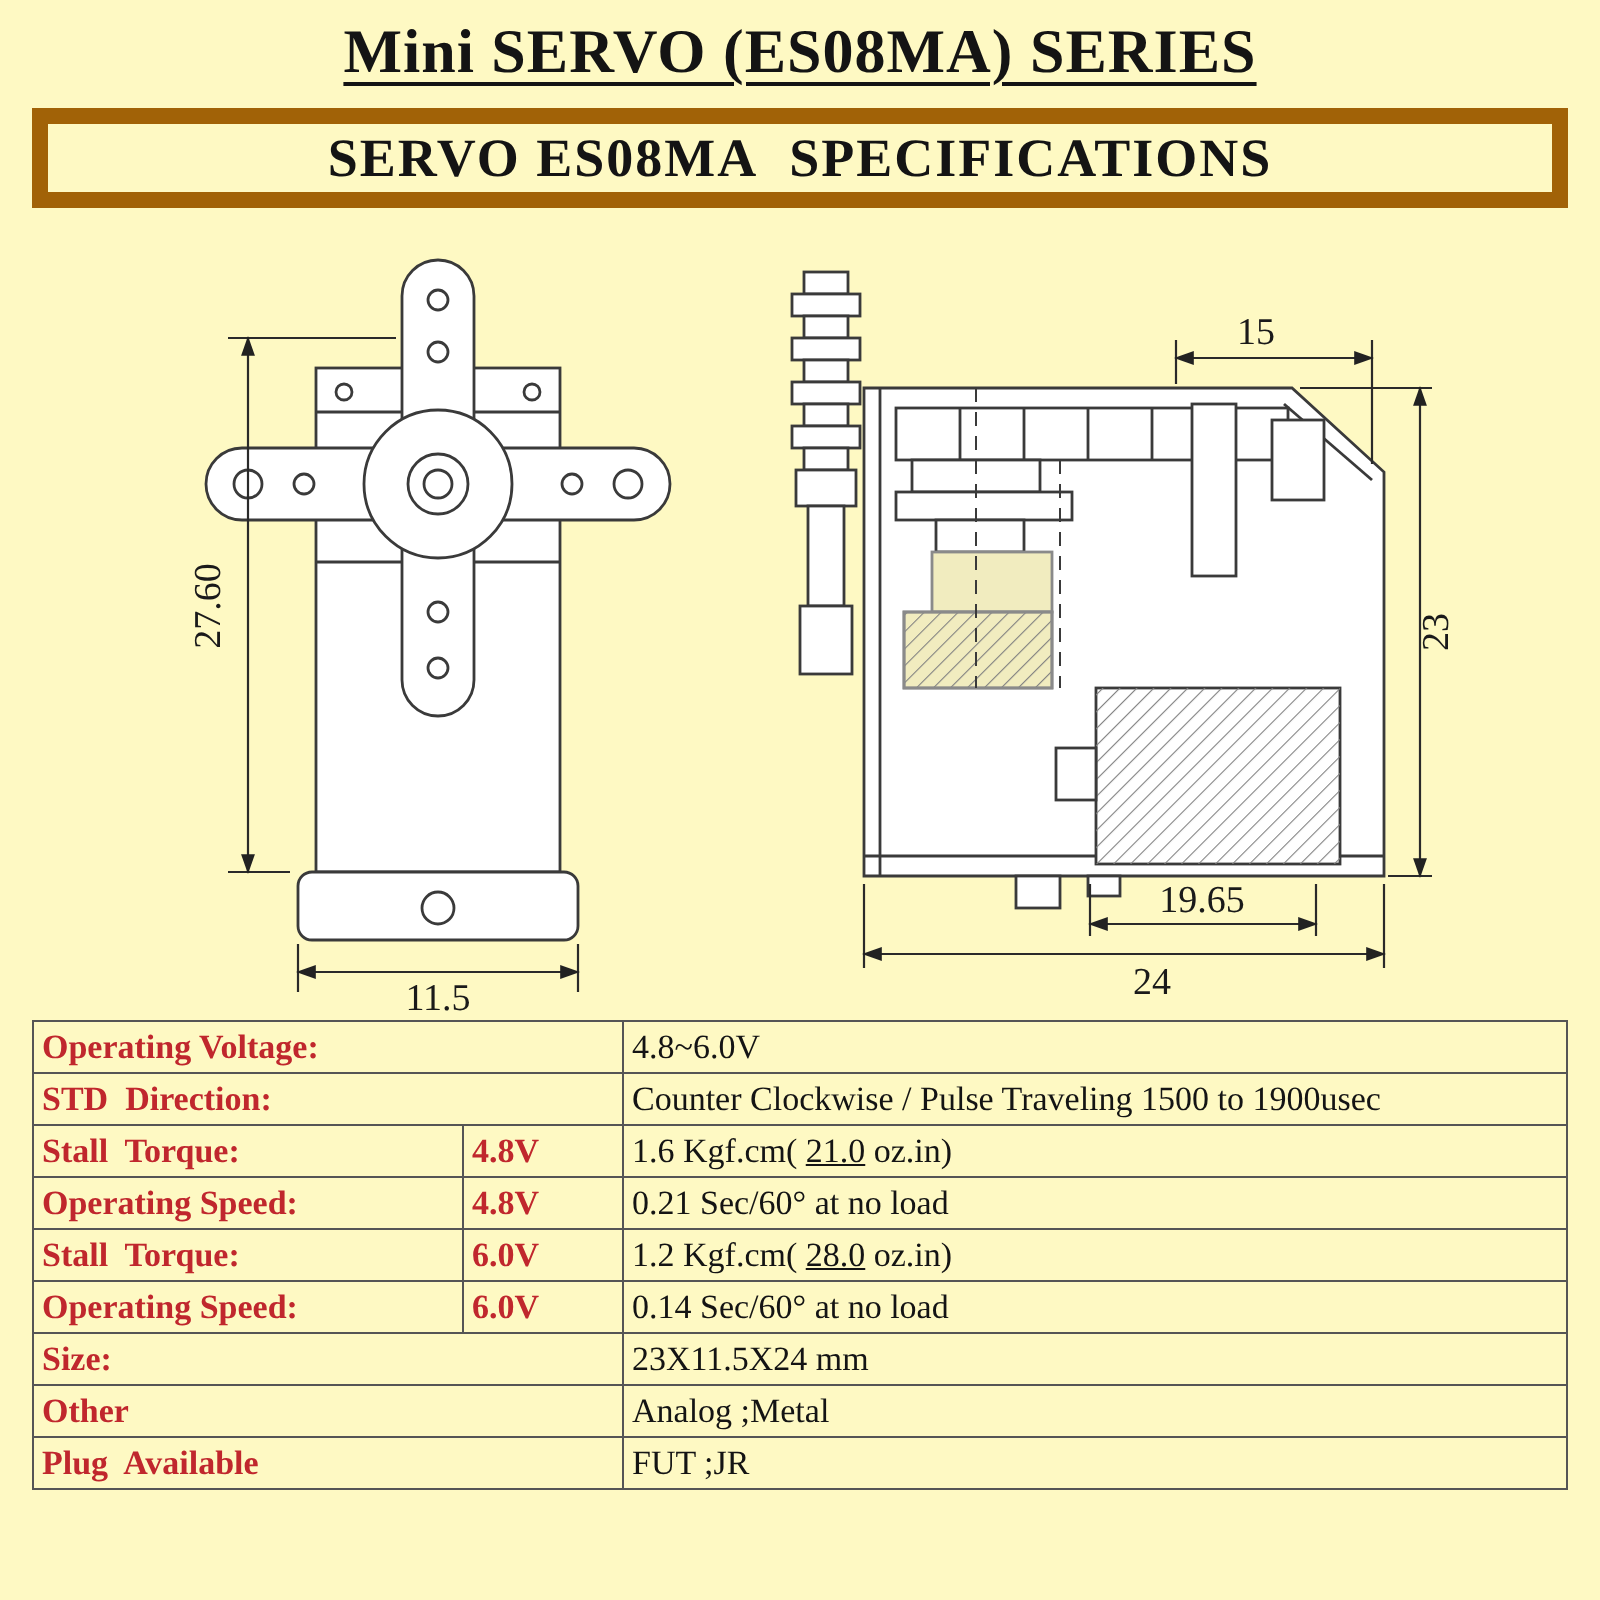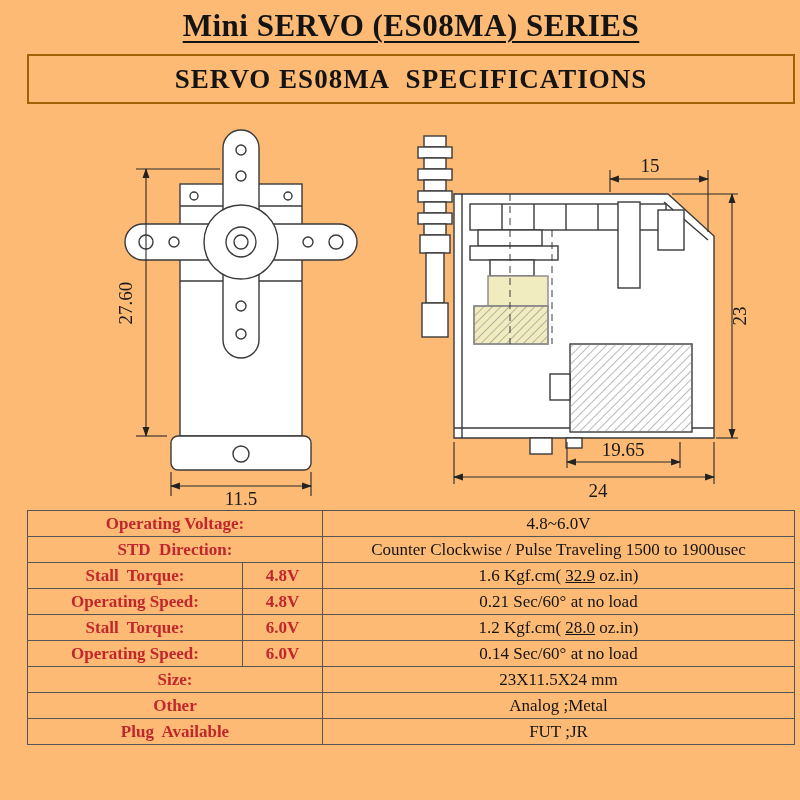--- a/index.html
+++ b/index.html
@@ -1,35 +1,35 @@
 <!DOCTYPE html>
 <html><head>
 <meta charset="utf-8">
 <style>
   * { box-sizing: border-box; margin: 0; padding: 0; }
   html, body { width: 800px; background: #ffffff; }
   body { font-family: "Liberation Serif", serif; color: #141414; }
-  .page { width: 800px; height: 800px; background: #fdba74; overflow: hidden; position: relative; padding-left: 22px; }
+  .page { width: 800px; height: 800px; background: #fef9c3; overflow: hidden; position: relative; }
 
   .title { text-align: center; font-size: 31px; font-weight: bold; padding-top: 8px; letter-spacing: .5px; }
   .title span { text-decoration: underline; text-decoration-thickness: 2px; text-underline-offset: 5px; }
 
   .spec-box {
     width: 768px; height: 50px; margin: 10px auto 0;
-    border: 2px solid #a16207;
+    border: 8px solid #a16207;
     display: flex; align-items: center; justify-content: center;
     font-size: 27px; font-weight: bold; letter-spacing: 1px;
   }
 
   svg.drawing { display: block; margin-top: 2px; }
 
   table.spec { width: 768px; margin: 2px auto 0; border-collapse: collapse; }
   table.spec td {
     border: 1px solid #555; height: 26px;
-    text-align: center; vertical-align: middle;
+    vertical-align: middle;
     font-size: 17px; padding: 0 4px; white-space: nowrap;
   }
   td.lbl { font-weight: bold; }
   td.val { color: #141414; }
   .u { text-decoration: underline; }
 </style>
 </head>
 <body>
 
 <div class="page">
@@ -162,21 +162,21 @@
         <td colspan="2" class="lbl" style="color:#c0272d">Operating Voltage:</td>
         <td class="val">4.8~6.0V</td>
       </tr>
       <tr>
         <td colspan="2" class="lbl" style="color:#c0272d">STD&nbsp; Direction:</td>
         <td class="val">Counter Clockwise / Pulse Traveling 1500 to 1900usec</td>
       </tr>
       <tr>
         <td class="lbl" style="color:#c0272d">Stall&nbsp; Torque:</td>
         <td class="lbl" style="color:#c0272d">4.8V</td>
-        <td class="val"><span>1.6 Kgf.cm( </span><span class="u">32.9</span><span> oz.in)</span></td>
+        <td class="val"><span>1.6 Kgf.cm( </span><span class="u">21.0</span><span> oz.in)</span></td>
       </tr>
       <tr>
         <td class="lbl" style="color:#c0272d">Operating Speed:</td>
         <td class="lbl" style="color:#c0272d">4.8V</td>
         <td class="val">0.21 Sec/60° at no load</td>
       </tr>
       <tr>
         <td class="lbl" style="color:#c0272d">Stall&nbsp; Torque:</td>
         <td class="lbl" style="color:#c0272d">6.0V</td>
         <td class="val"><span>1.2 Kgf.cm( </span><span class="u">28.0</span><span> oz.in)</span></td>

